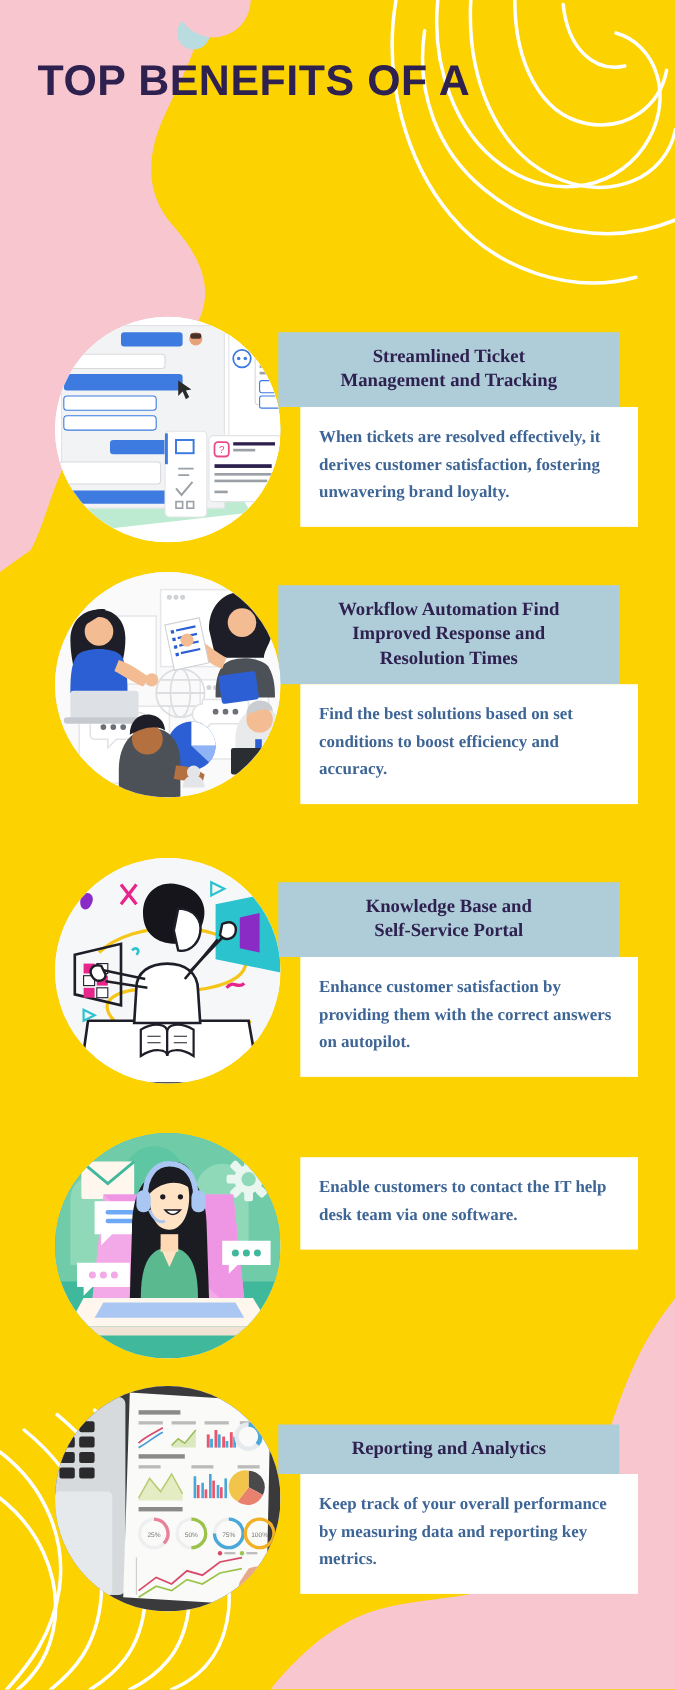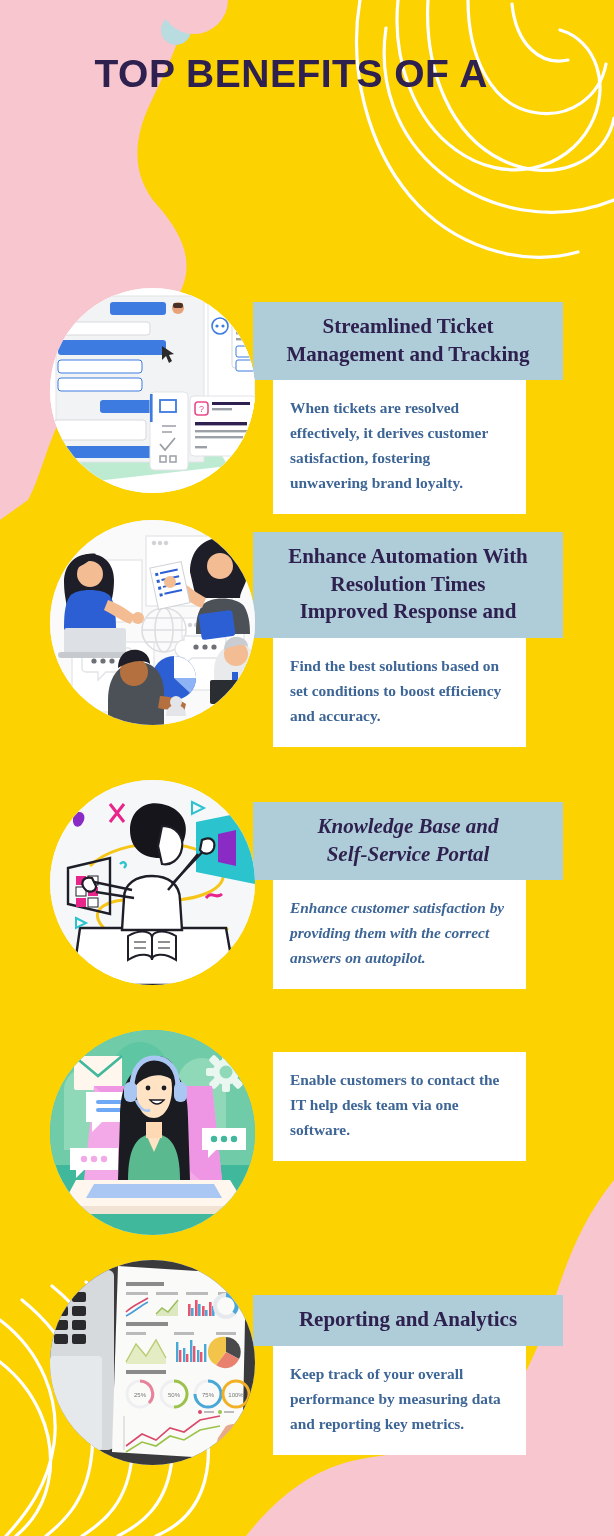--- a/index.html
+++ b/index.html
@@ -11,21 +11,21 @@
     overflow:hidden;
   }
   #page { position:absolute; inset:0; width:614px; height:1536px; overflow:hidden; }
 
   
   .bg { position:absolute; inset:0; z-index:0; pointer-events:none; }
 
   
   .title-wrap {
     position:absolute; top:52px; left:0; width:522px;
-    z-index:5; text-align:right;
+    z-index:5; text-align:left;
   }
   .title {
     color:#2E2150;
     font-family:"Liberation Sans", sans-serif;
     font-weight:bold;
     font-size:39px;
     line-height:1.12;
     letter-spacing:0.5px;
     padding:0 34px;
   }
@@ -45,26 +45,26 @@
 
   .band {
     background:#AECDD8;
     padding:11px 12px 12px 12px;
     text-align:center;
   }
   .band-h {
     color:#2E2150;
     font-family:"Liberation Serif", serif;
     font-weight:bold;
-    font-size:21px;
+    font-size:17px;
     line-height:1.32;
   }
   .card {
     background:#ffffff;
-    width:253px;
+    width:307px;
     margin-left:20px;
     padding:16px 17px 18px 17px;
   }
   .card-p {
     color:#3D6596;
     font-family:"Liberation Serif", serif;
     font-weight:bold;
     font-size:15.4px;
     line-height:1.62;
   }
@@ -281,23 +281,23 @@
         </g>
 
         <g fill="#E3E5E8">
           <circle cx="126" cy="182" r="6"></circle>
           <path d="M116,196 c0,-7 4,-11 10,-11 c6,0 10,4 10,11 z"></path>
         </g>
       </svg>
     </div>
     <div class="textcol" style="top:12px;">
       <div class="band">
-        <div class="band-h">Enhance Automation With</div>
+        <div class="band-h">Workflow Automation Find</div>
+        <div class="band-h">Improved Response and</div>
         <div class="band-h">Resolution Times</div>
-        <div class="band-h">Improved Response and</div>
       </div>
       <div class="card">
         <div class="card-p">Find the best solutions based on set conditions to boost efficiency and accuracy.</div>
       </div>
     </div>
   </div>
 
   <div class="row" style="top:780px;">
     <div class="circle">
       <svg viewBox="0 0 205 205">
@@ -345,21 +345,21 @@
         <path d="M42,98 c-8,-2 -12,4 -8,10 c4,6 12,4 12,-2 z" fill="#FFFFFF" stroke="#1E1E28" stroke-width="2.2"></path>
 
         <path d="M60,24 l14,18 M74,24 l-14,18" stroke="#E8258B" stroke-width="3"></path>
         <path d="M24,34 c8,-6 14,2 8,10 c-4,6 -12,2 -8,-10 z" fill="#8B2BC6"></path>
         <path d="M142,22 l12,6 l-12,6 z" fill="none" stroke="#2BC3CE" stroke-width="2"></path>
         <path d="M26,138 l10,5 l-10,5 z" fill="none" stroke="#2BC3CE" stroke-width="2"></path>
         <path d="M156,118 c6,-8 10,2 16,-4" fill="none" stroke="#E8258B" stroke-width="3"></path>
         <path d="M70,84 c4,-4 8,0 4,4" fill="none" stroke="#2BC3CE" stroke-width="2.4"></path>
       </svg>
     </div>
-    <div class="textcol" style="top:22px;font-style:italic;">
+    <div class="textcol" style="top:22px;">
       <div class="band">
         <div class="band-h">Knowledge Base and</div>
         <div class="band-h">Self-Service Portal</div>
       </div>
       <div class="card">
         <div class="card-p">Enhance customer satisfaction by providing them with the correct answers on autopilot.</div>
       </div>
     </div>
   </div>
 

